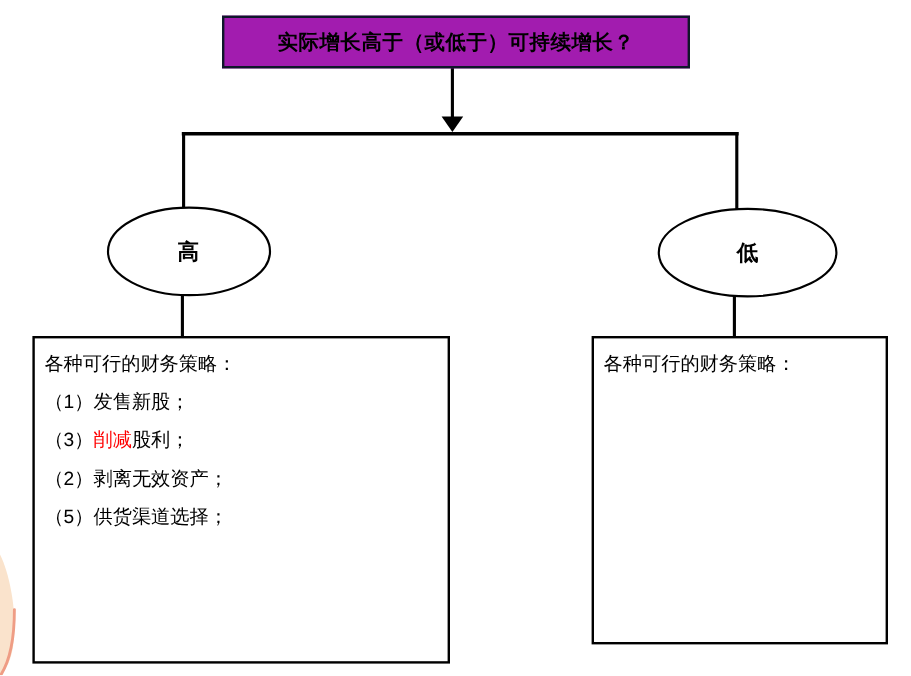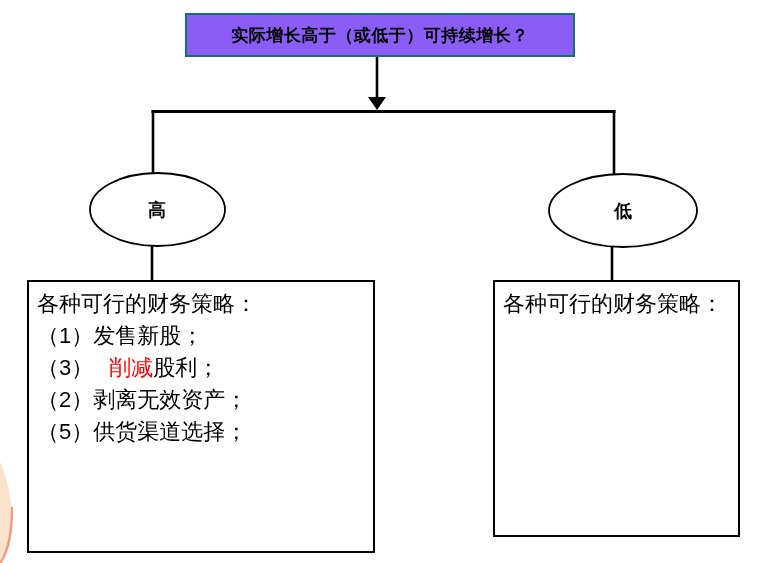--- a/index.html
+++ b/index.html
@@ -8,22 +8,22 @@
     width: 759px; height: 563px;
     background: #ffffff;
     overflow: hidden;
     font-family: "Liberation Sans", "DejaVu Sans", sans-serif;
     color: #000;
   }
   .decision-box {
     position: absolute;
     left: 185px; top: 13px;
     width: 386px; height: 40px;
-    border: 2px solid #0f766e;
-    background: #8b5cf6;
+    border: 2px solid #0f172a;
+    background: #a21caf;
     display: flex; align-items: center; justify-content: center;
     font-size: 17px; font-weight: bold;
     letter-spacing: 0.5px;
     white-space: nowrap;
   }
   .connector-layer {
     position: absolute; left: 0; top: 0;
     width: 759px; height: 563px;
     pointer-events: none;
   }
@@ -32,30 +32,30 @@
     width: 120px;
     text-align: center;
     font-size: 18px; font-weight: bold;
   }
   #high-label { left: 97px;  top: 198px; }
   #low-label  { left: 563px; top: 199px; }
   .strategy-box {
     position: absolute;
     border: 2px solid #000;
     background: #fff;
-    font-size: 22px;
+    font-size: 16px;
     line-height: 32px;
     box-sizing: border-box;
     padding: 6px 4px 0 8px;
     white-space: nowrap;
   }
   #left-strategy-box  { left: 27px;  top: 280px; width: 348px; height: 273px; }
   #right-strategy-box { left: 493px; top: 280px; width: 247px; height: 257px; }
   .strategy-line { display: block; }
-  .red-text { color: #ff0000; margin-left: 16px; }
+  .red-text { color: #ff0000; }
   .page-curl { position: absolute; left: 0; top: 450px; }
 </style>
 </head>
 <body>
 
 <div id="stage">
 
   <svg class="connector-layer" viewBox="0 0 759 563" xmlns="http://www.w3.org/2000/svg">
 
     <line x1="377" y1="55" x2="377" y2="99" stroke="#000" stroke-width="2.6"></line>

